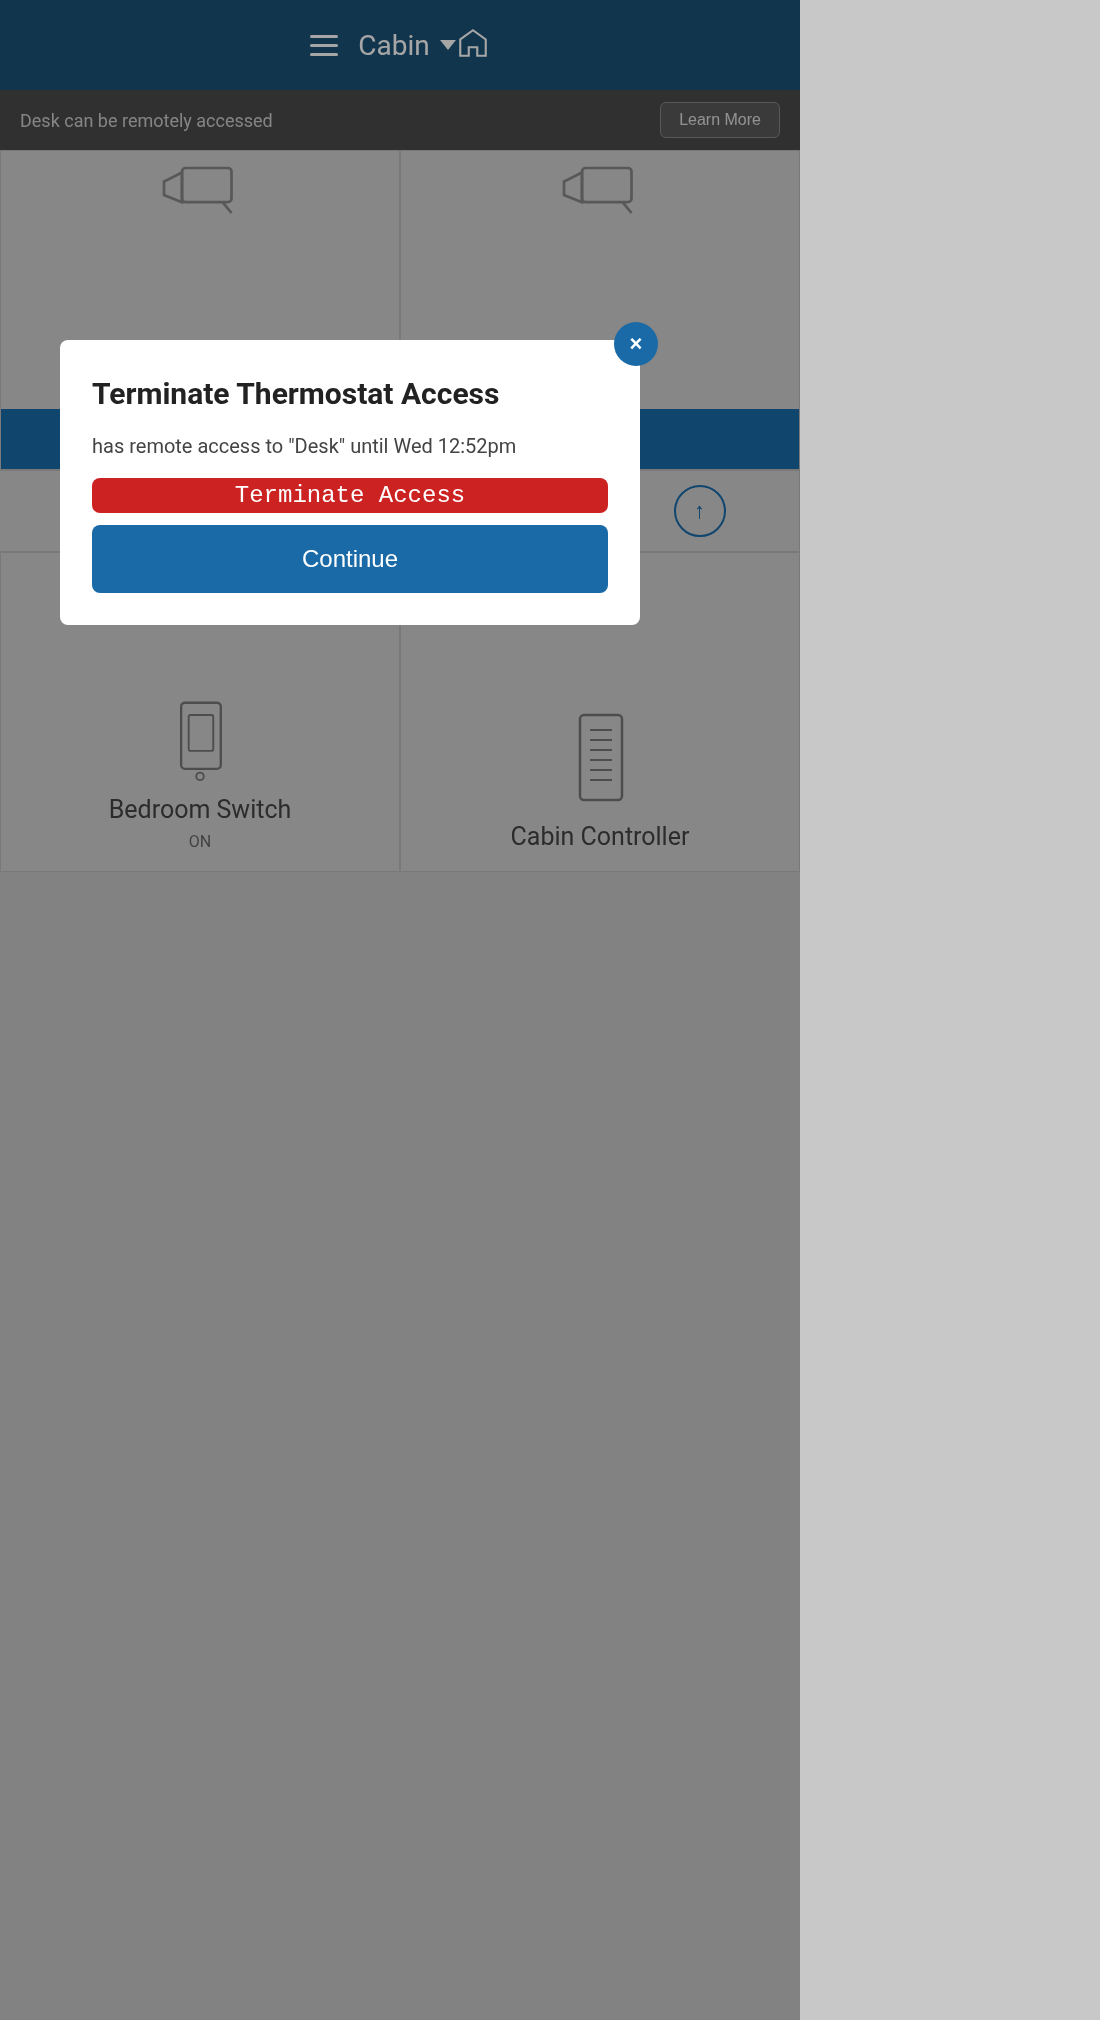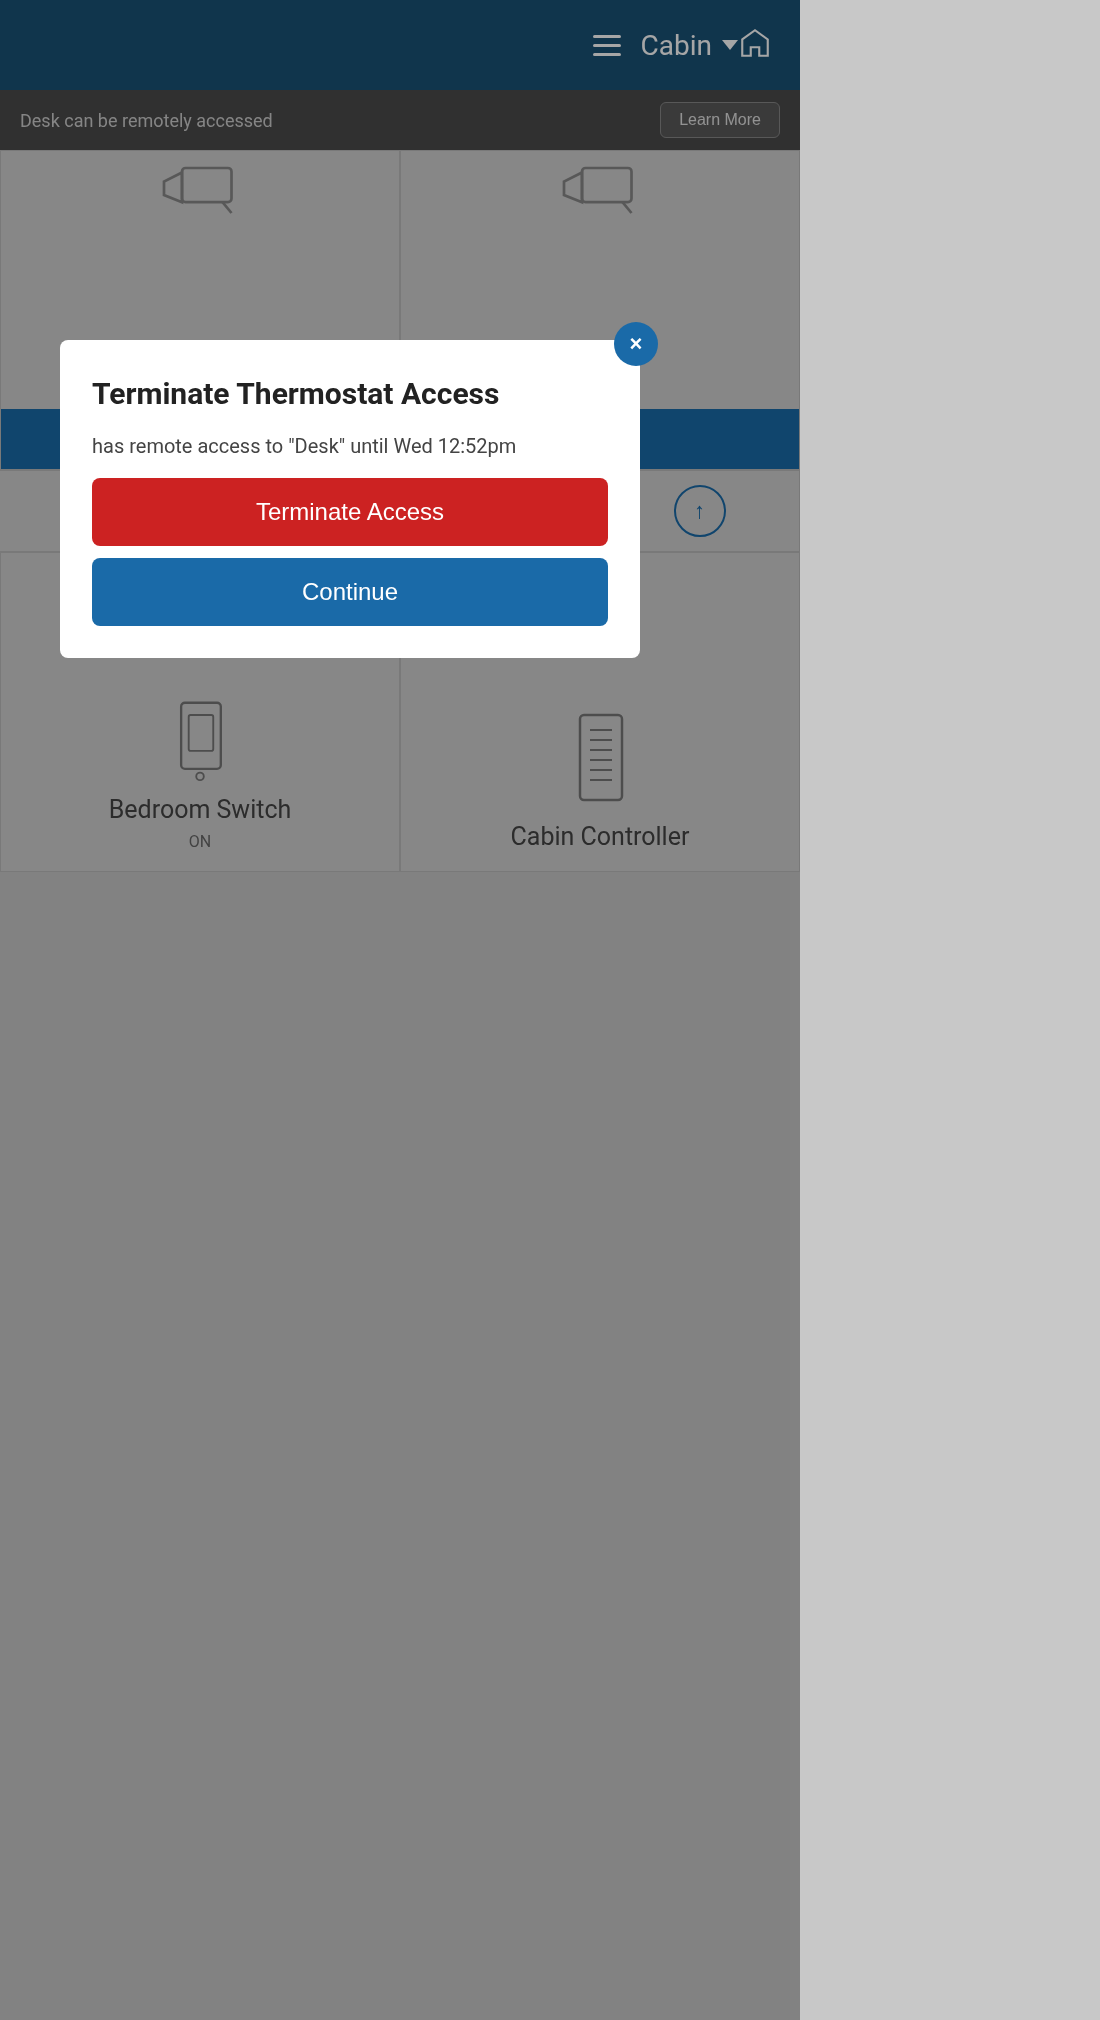--- a/index.html
+++ b/index.html
@@ -12,21 +12,21 @@
       position: relative;
       overflow: hidden;
     }
 
     
     .header {
       background: #1a5276;
       height: 90px;
       display: flex;
       align-items: center;
-      justify-content: flex-end;
+      justify-content: center;
       padding: 0 28px;
     }
 
     .header-left {
       display: flex;
       align-items: center;
       gap: 20px;
     }
 
     .hamburger-icon {
@@ -298,26 +298,27 @@
       line-height: 1.4;
     }
 
     .terminate-btn {
       display: block;
       width: 100%;
       background: #cc2222;
       color: white;
       border: none;
       border-radius: 8px;
-      padding: 20px;
+      padding: 4px;
       font-size: 24px;
       font-weight: 500;
       cursor: pointer;
       margin-bottom: 2px;
       text-align: center;
+      font-family: Liberation Mono, monospace;
     }
 
     .continue-btn {
       display: block;
       width: 100%;
       background: #1a6aa8;
       color: white;
       border: none;
       border-radius: 8px;
       padding: 20px;

